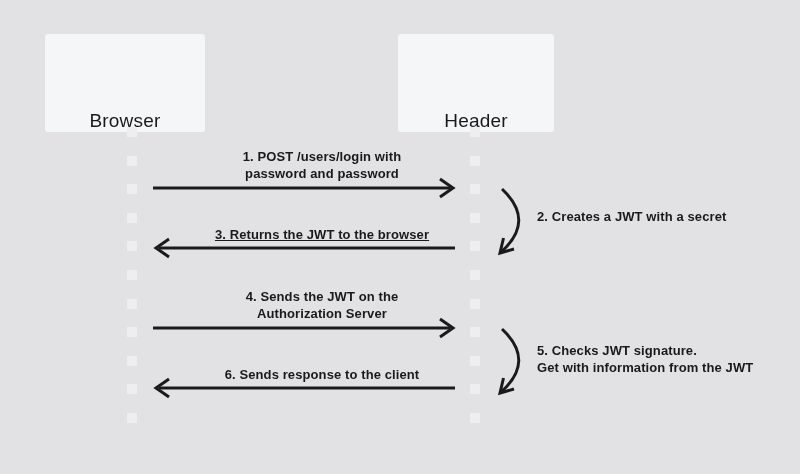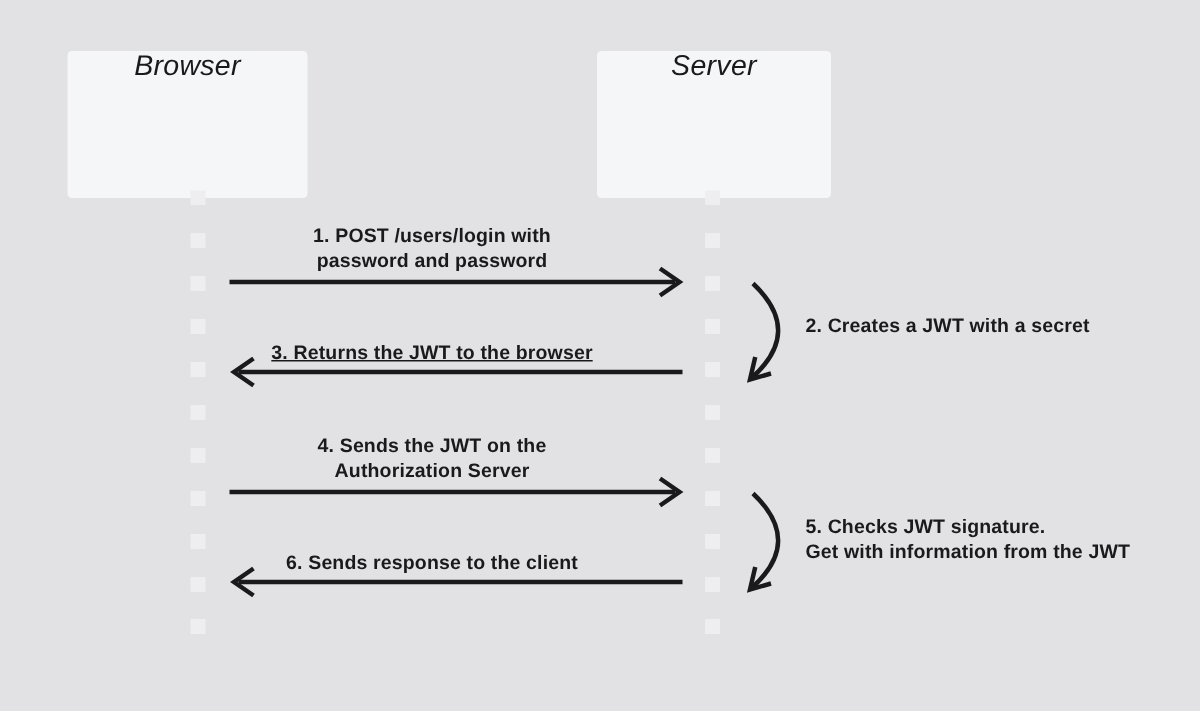--- a/index.html
+++ b/index.html
@@ -21,27 +21,26 @@
     background: var(--background);
     overflow: hidden;
   }
   .actor-box {
     position: absolute;
     top: 34px;
     height: 98px;
     background: var(--node-fill);
     border-radius: 3px;
     display: flex;
-    align-items: flex-start;
+    align-items: flex-end;
     justify-content: center;
     font-size: 19px;
     font-weight: 400;
     color: var(--ink);
     letter-spacing: 0.2px;
-    font-style: italic;
   }
   #actor-browser { left: 45px; width: 160px; }
   #actor-server  { left: 398px; width: 156px; }
   .lifeline {
     position: absolute;
     top: 127px;
     width: 10px;
     height: 296px;
     background: repeating-linear-gradient(
       to bottom,
@@ -67,21 +66,21 @@
   .msg-label {
     position: absolute;
     font-size: 13px;
     font-weight: 700;
     color: var(--ink);
     line-height: 17px;
     letter-spacing: 0.1px;
     white-space: nowrap;
   }
   .msg-label.centered {
-    left: 288px;
+    left: 322px;
     transform: translateX(-50%);
     text-align: center;
   }
   .msg-label.side {
     left: 537px;
     text-align: left;
     line-height: 16.5px;
   }
   #label-msg1 { bottom: 292px; }
   #label-msg3 { bottom: 231px; text-decoration: underline; }
@@ -92,21 +91,21 @@
 </style>
 </head>
 <body>
 
 <div id="canvas">
 
   <div class="actor-box" id="actor-browser">
     <span>Browser</span>
   </div>
   <div class="actor-box" id="actor-server">
-    <span>Server</span>
+    <span>Header</span>
   </div>
 
   <div class="lifeline" id="lifeline-browser"></div>
   <div class="lifeline" id="lifeline-server"></div>
 
   <svg id="arrow-layer" viewBox="0 0 800 474" xmlns="http://www.w3.org/2000/svg">
 
     <g>
       <line x1="153" y1="188" x2="450" y2="188"></line>
       <path d="M440,179 L453,188 L440,197"></path>

